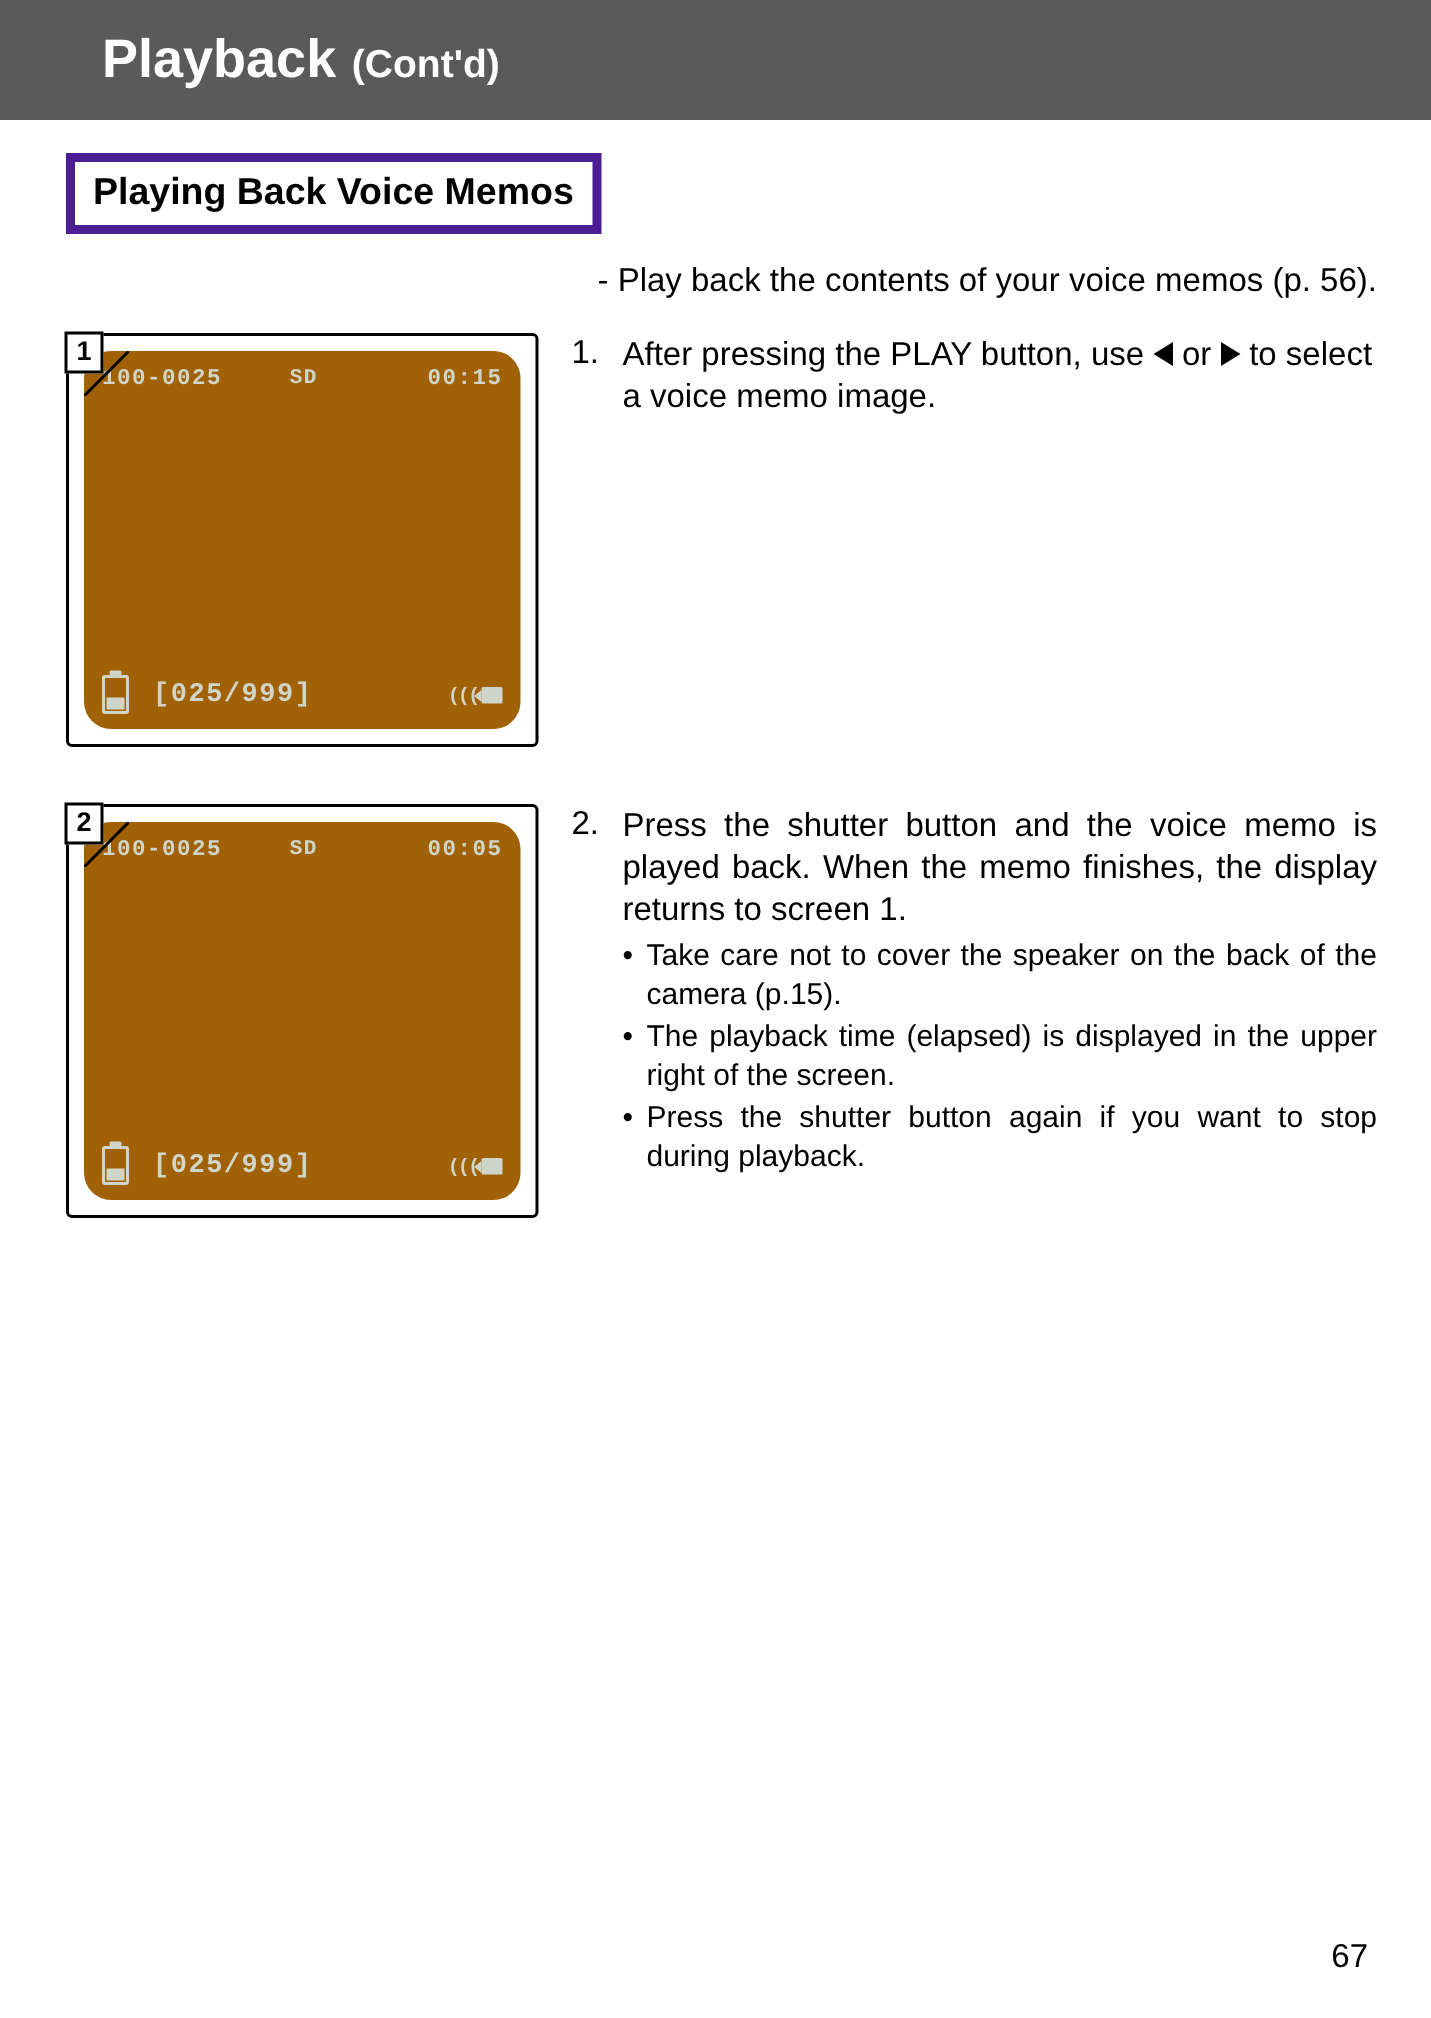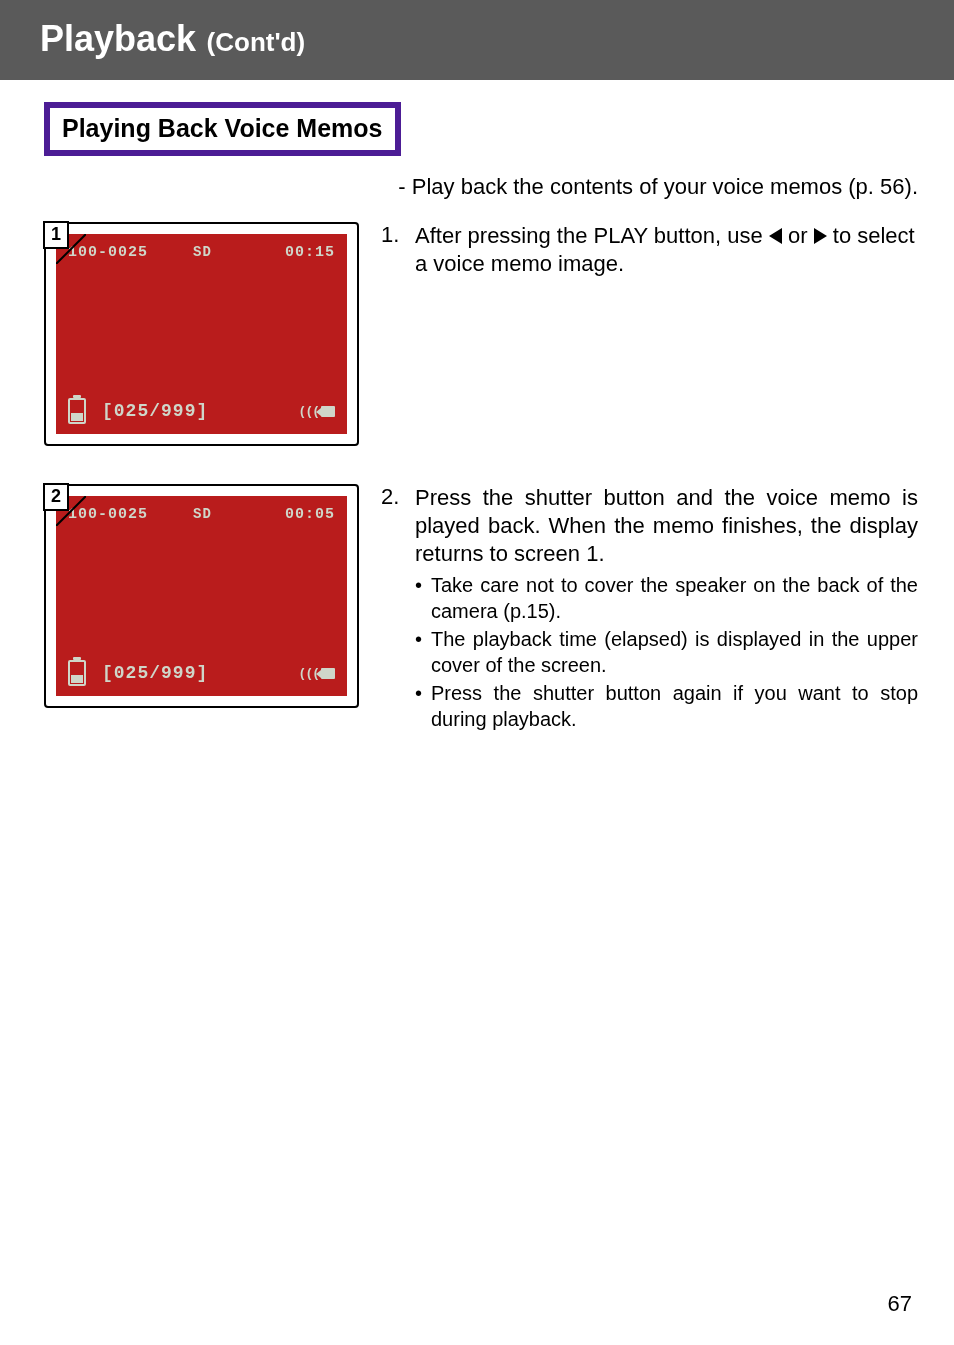--- a/index.html
+++ b/index.html
@@ -17,20 +17,21 @@
   }
   .header-band {
     background: #5a5a5a;
     color: #fff;
     padding: 18px 28px 20px 40px;
   }
   .header-title {
     font-size: 36px;
     font-weight: 700;
     display: inline;
+    margin-left: 28px;
   }
   .header-sub {
     font-size: 26px;
     font-weight: 700;
     display: inline;
     margin-left: 6px;
   }
   .content {
     padding: 22px 36px 0 44px;
   }
@@ -72,28 +73,29 @@
     line-height: 22px;
     z-index: 3;
   }
   .fig-border {
     border: 2px solid #000;
     border-radius: 4px;
     padding: 10px;
     box-sizing: border-box;
   }
   .lcd {
-    background: #b91c1c;
+    background: #a16207;
     width: 100%;
-    height: 200px;
+    height: 252px;
     position: relative;
     color: #ddd;
     font-family: "Courier New", monospace;
     font-size: 15px;
     letter-spacing: 1px;
+    border-radius: 18px;
   }
   .lcd .top-line {
     position: absolute;
     top: 10px;
     left: 0;
     right: 0;
     display: flex;
     justify-content: space-between;
     padding: 0 12px;
     font-weight: bold;
@@ -332,21 +334,21 @@
         </div>
       </div>
 
       <div class="step-col">
         <div class="step-line justify">
           <span class="step-num">2.</span>
           <span class="step-text">Press the shutter button and the voice memo is played back. When the memo finishes, the display returns to screen 1.</span>
         </div>
         <ul class="sub justify">
           <li>Take care not to cover the speaker on the back of the camera (p.15).</li>
-          <li>The playback time (elapsed) is displayed in the upper cover of the screen.</li>
+          <li>The playback time (elapsed) is displayed in the upper right of the screen.</li>
           <li>Press the shutter button again if you want to stop during playback.</li>
         </ul>
       </div>
     </div>
 
   </div>
 
   <div class="page-num">67</div>
 </div>
 

